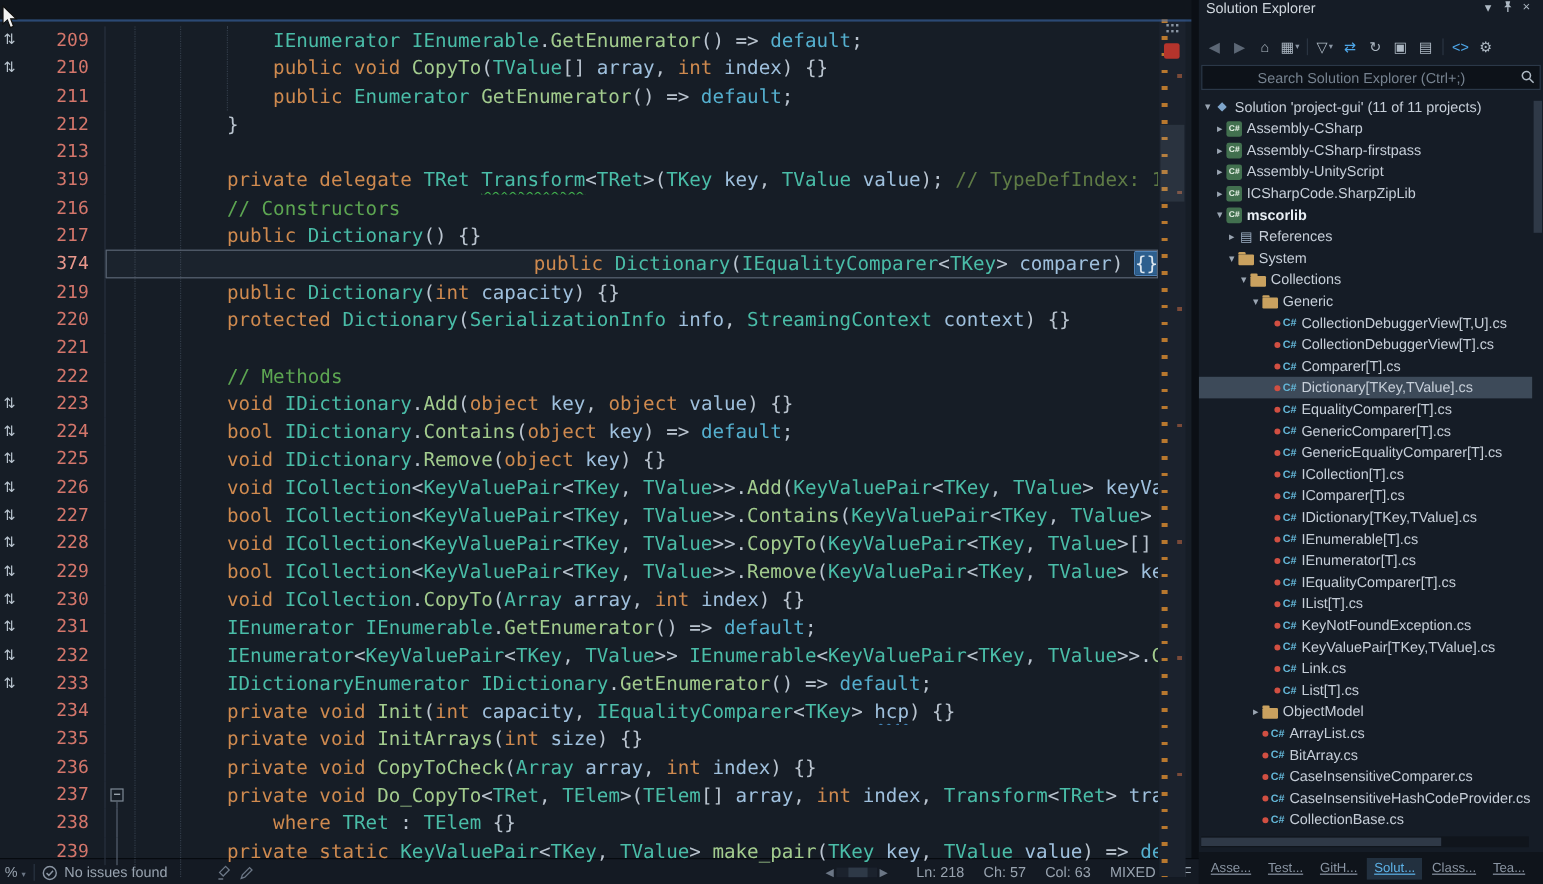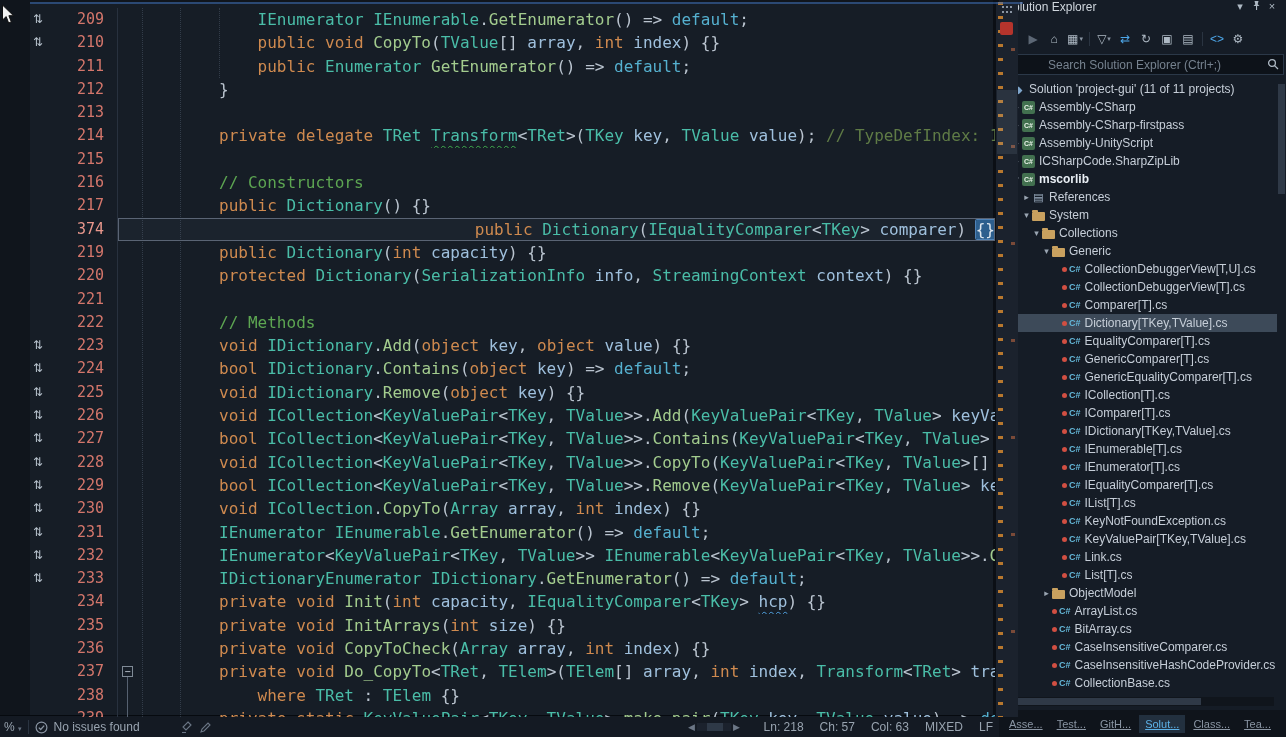--- a/index.html
+++ b/index.html
@@ -1,22 +1,22 @@
 <!DOCTYPE html>
 <html><head>
 <meta charset="utf-8">
 <style>
   * { margin:0; padding:0; box-sizing:border-box; }
   html,body { width:1286px; height:737px; overflow:hidden; background:#10151c;
               font-family:"Liberation Sans",sans-serif; }
   body { position:relative; }
 
   
-  #editor { position:absolute; left:0; top:2px; width:993px; height:715px;
-            background:#161d26; overflow:hidden;margin-left:30px; }
+  #editor { position:absolute; left:0; top:16px; width:993px; height:715px;
+            background:#161d26; overflow:hidden; }
   #editor .top-accent { position:absolute; left:0; top:0; width:100%; height:2px;
             background:#3e6db5; opacity:.55; z-index:6; }
   #lines { position:absolute; left:0; top:6px; width:965px; z-index:2; }
   .row { display:flex; height:23.3px; line-height:23.3px;
          font-family:"DejaVu Sans Mono",monospace; font-size:16px; }
   .bp   { width:24px; padding-left:3px; color:#b9c4cf; font-size:12px;
           font-family:"DejaVu Sans",sans-serif; }
   .num  { width:50px; text-align:right; color:#d4766b; font-size:15px; }
   .gsep { width:14px; border-right:1px solid #28313e; }
   .row-body { display:flex; flex:1; min-width:0; }
@@ -180,34 +180,25 @@
         <div class="bp"></div>
         <div class="num">213</div>
         <div class="gsep"></div>
         <div class="row-body">
           <div class="outline"></div>
           <div class="code"></div>
         </div>
       </div>
       <div class="row">
         <div class="bp"></div>
-        <div class="num">214</div>
+        <div class="num">319</div>
         <div class="gsep"></div>
         <div class="row-body">
           <div class="outline"></div>
           <div class="code">        <span class="tk-k">private</span><span class="tk-o"> </span><span class="tk-k">delegate</span><span class="tk-o"> </span><span class="tk-t">TRet</span><span class="tk-o"> </span><span class="tk-t tk-sqg">Transform</span><span class="tk-o">&lt;</span><span class="tk-t">TRet</span><span class="tk-o">&gt;(</span><span class="tk-t">TKey</span><span class="tk-o"> </span><span class="tk-p">key</span><span class="tk-o">, </span><span class="tk-t">TValue</span><span class="tk-o"> </span><span class="tk-p">value</span><span class="tk-o">); </span><span class="tk-c2">// TypeDefIndex: 1</span></div>
-        </div>
-      </div>
-      <div class="row">
-        <div class="bp"></div>
-        <div class="num">215</div>
-        <div class="gsep"></div>
-        <div class="row-body">
-          <div class="outline"></div>
-          <div class="code"></div>
         </div>
       </div>
       <div class="row">
         <div class="bp"></div>
         <div class="num">216</div>
         <div class="gsep"></div>
         <div class="row-body">
           <div class="outline"></div>
           <div class="code">        <span class="tk-c">// Constructors</span></div>
         </div>

